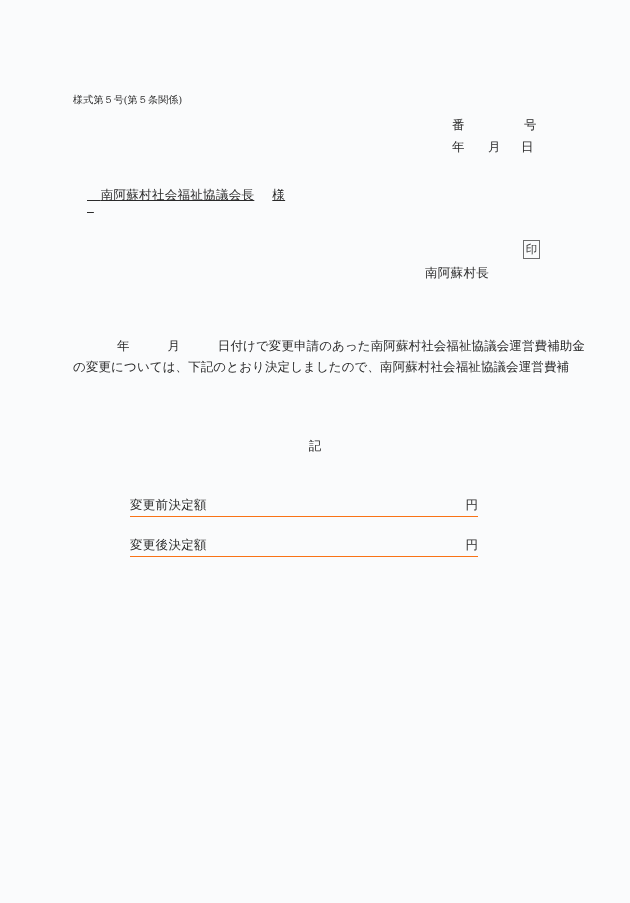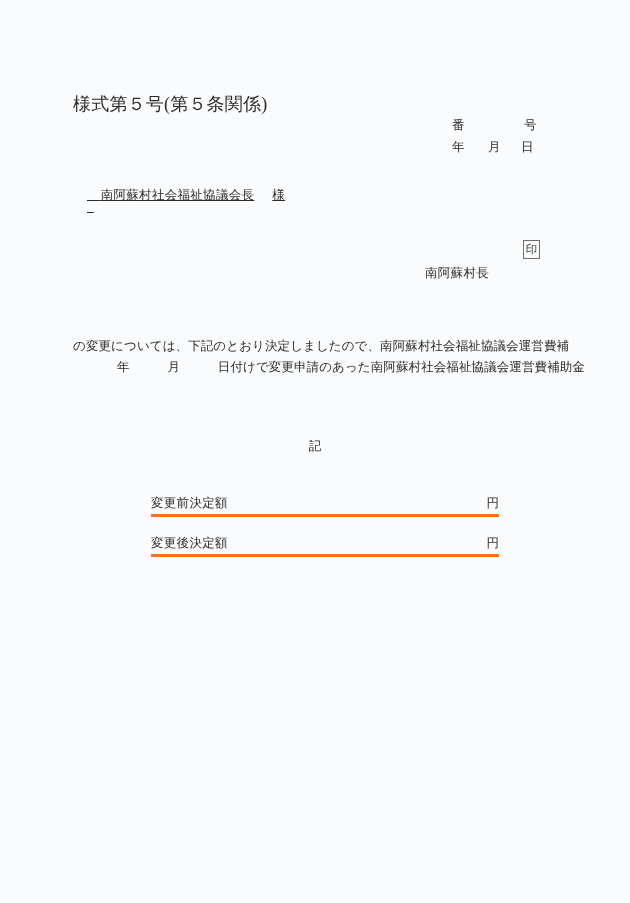--- a/index.html
+++ b/index.html
@@ -29,21 +29,21 @@
   .abs {
     position: absolute;
     white-space: pre;
     line-height: 1;
   }
 
   
   .form-no {
     left: 73px;
     top: 95px;
-    font-size: 18px;
+    font-size: 10px;
     letter-spacing: 0.2px;
   }
 
   
   .meta-block {
     position: absolute;
     left: 448px;
     top: 117px;
     font-size: 12.5px;
   }
@@ -133,25 +133,25 @@
     left: 0;
     top: 438px;
     width: 630px;
     text-align: center;
     font-size: 12.5px;
   }
 
   
   .amount-row {
     position: absolute;
-    left: 151px;
+    left: 130px;
     width: 348px;
     height: 20px;
     font-size: 12.5px;
-    border-bottom: 3px solid #f97316;
+    border-bottom: 1px solid #f97316;
     box-sizing: border-box;
   }
   .amount-row.before { top: 497px; }
   .amount-row.after  { top: 537px; }
 
   .amount-label {
     position: absolute;
     left: 0;
     bottom: 2px;
     letter-spacing: 0.3px;
@@ -193,22 +193,22 @@
     <span>南阿蘇村社会福祉協議会長</span><span class="honorific">様</span>
   </div>
 
   <div class="sender-block">
     <span class="sender-name">南阿蘇村長</span>
     <span class="seal-box">印</span>
   </div>
 
 
   <div class="body-block">
+    <div class="body-line first">年　　　月　　　日付けで変更申請のあった南阿蘇村社会福祉協議会運営費補助金</div>
     <div class="body-line">の変更については、下記のとおり決定しましたので、南阿蘇村社会福祉協議会運営費補</div>
-    <div class="body-line first">年　　　月　　　日付けで変更申請のあった南阿蘇村社会福祉協議会運営費補助金</div>
   </div>
 
   <div class="ki-marker">記</div>
 
   <div class="amount-row before">
     <span class="amount-label">変更前決定額</span>
     <span class="amount-value"></span>
     <span class="amount-unit">円</span>
   </div>
 

